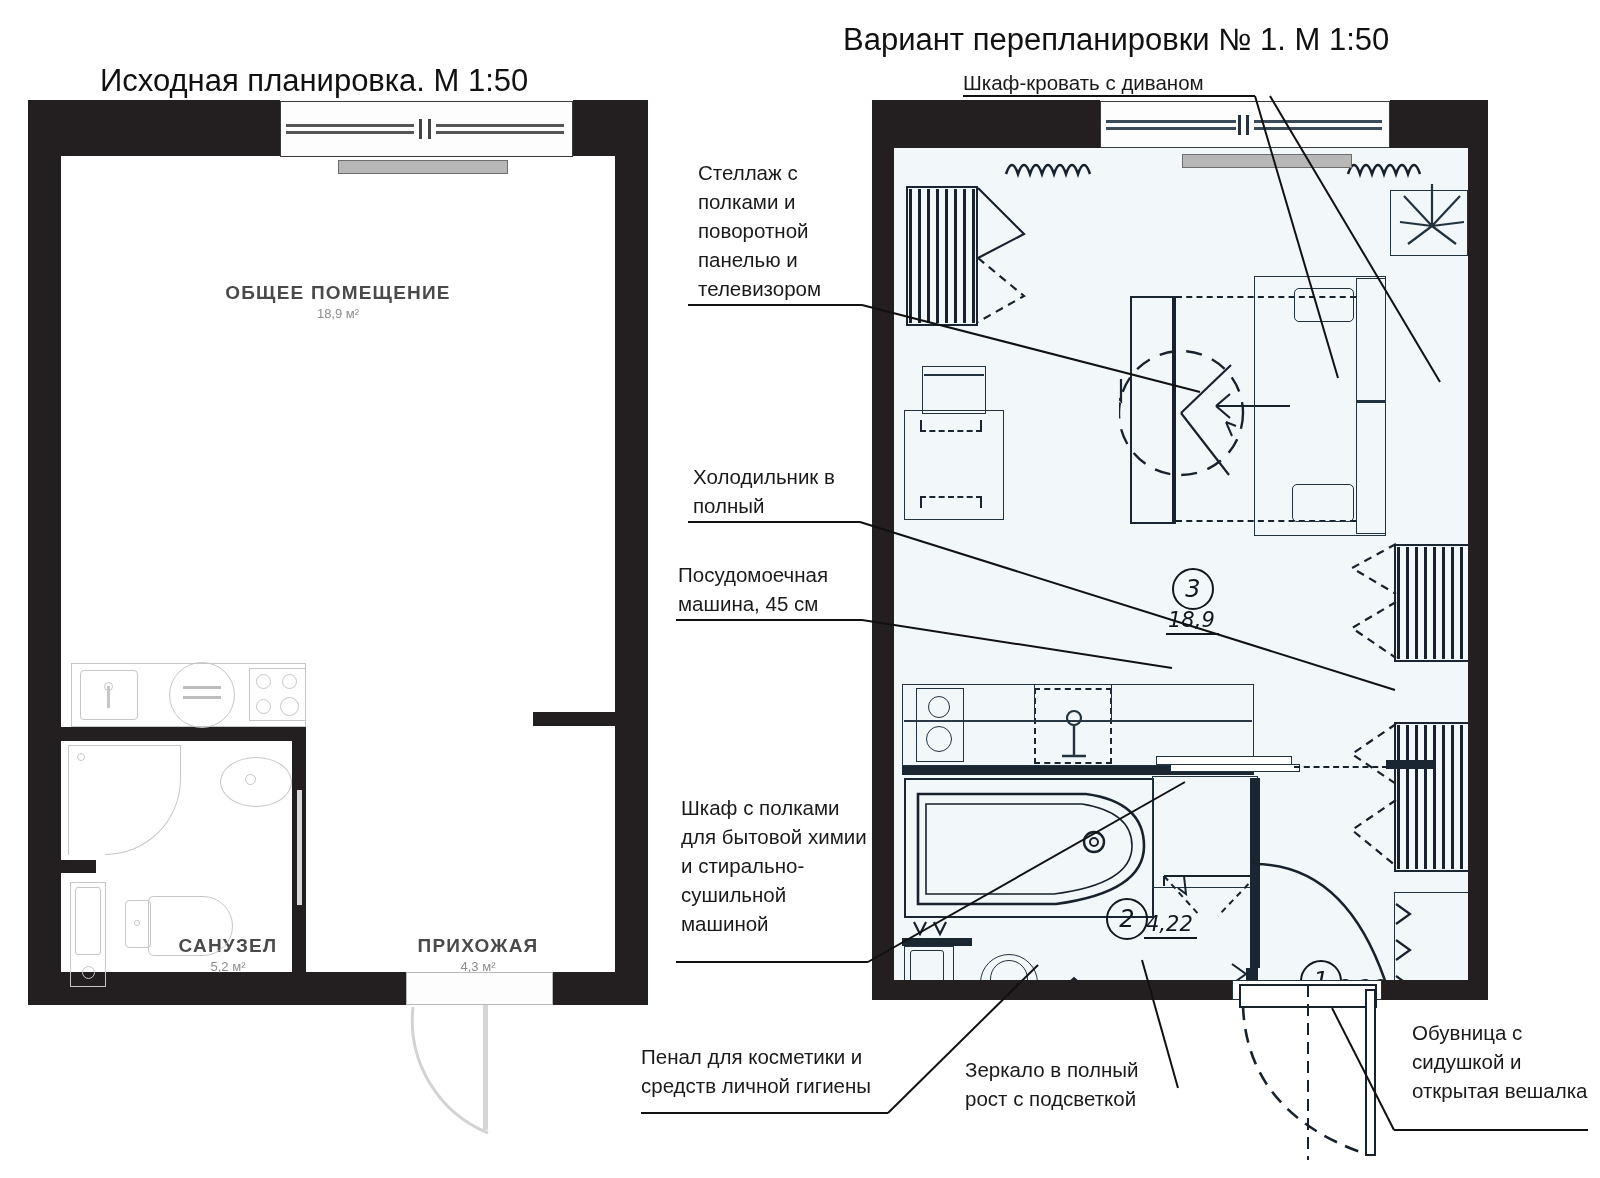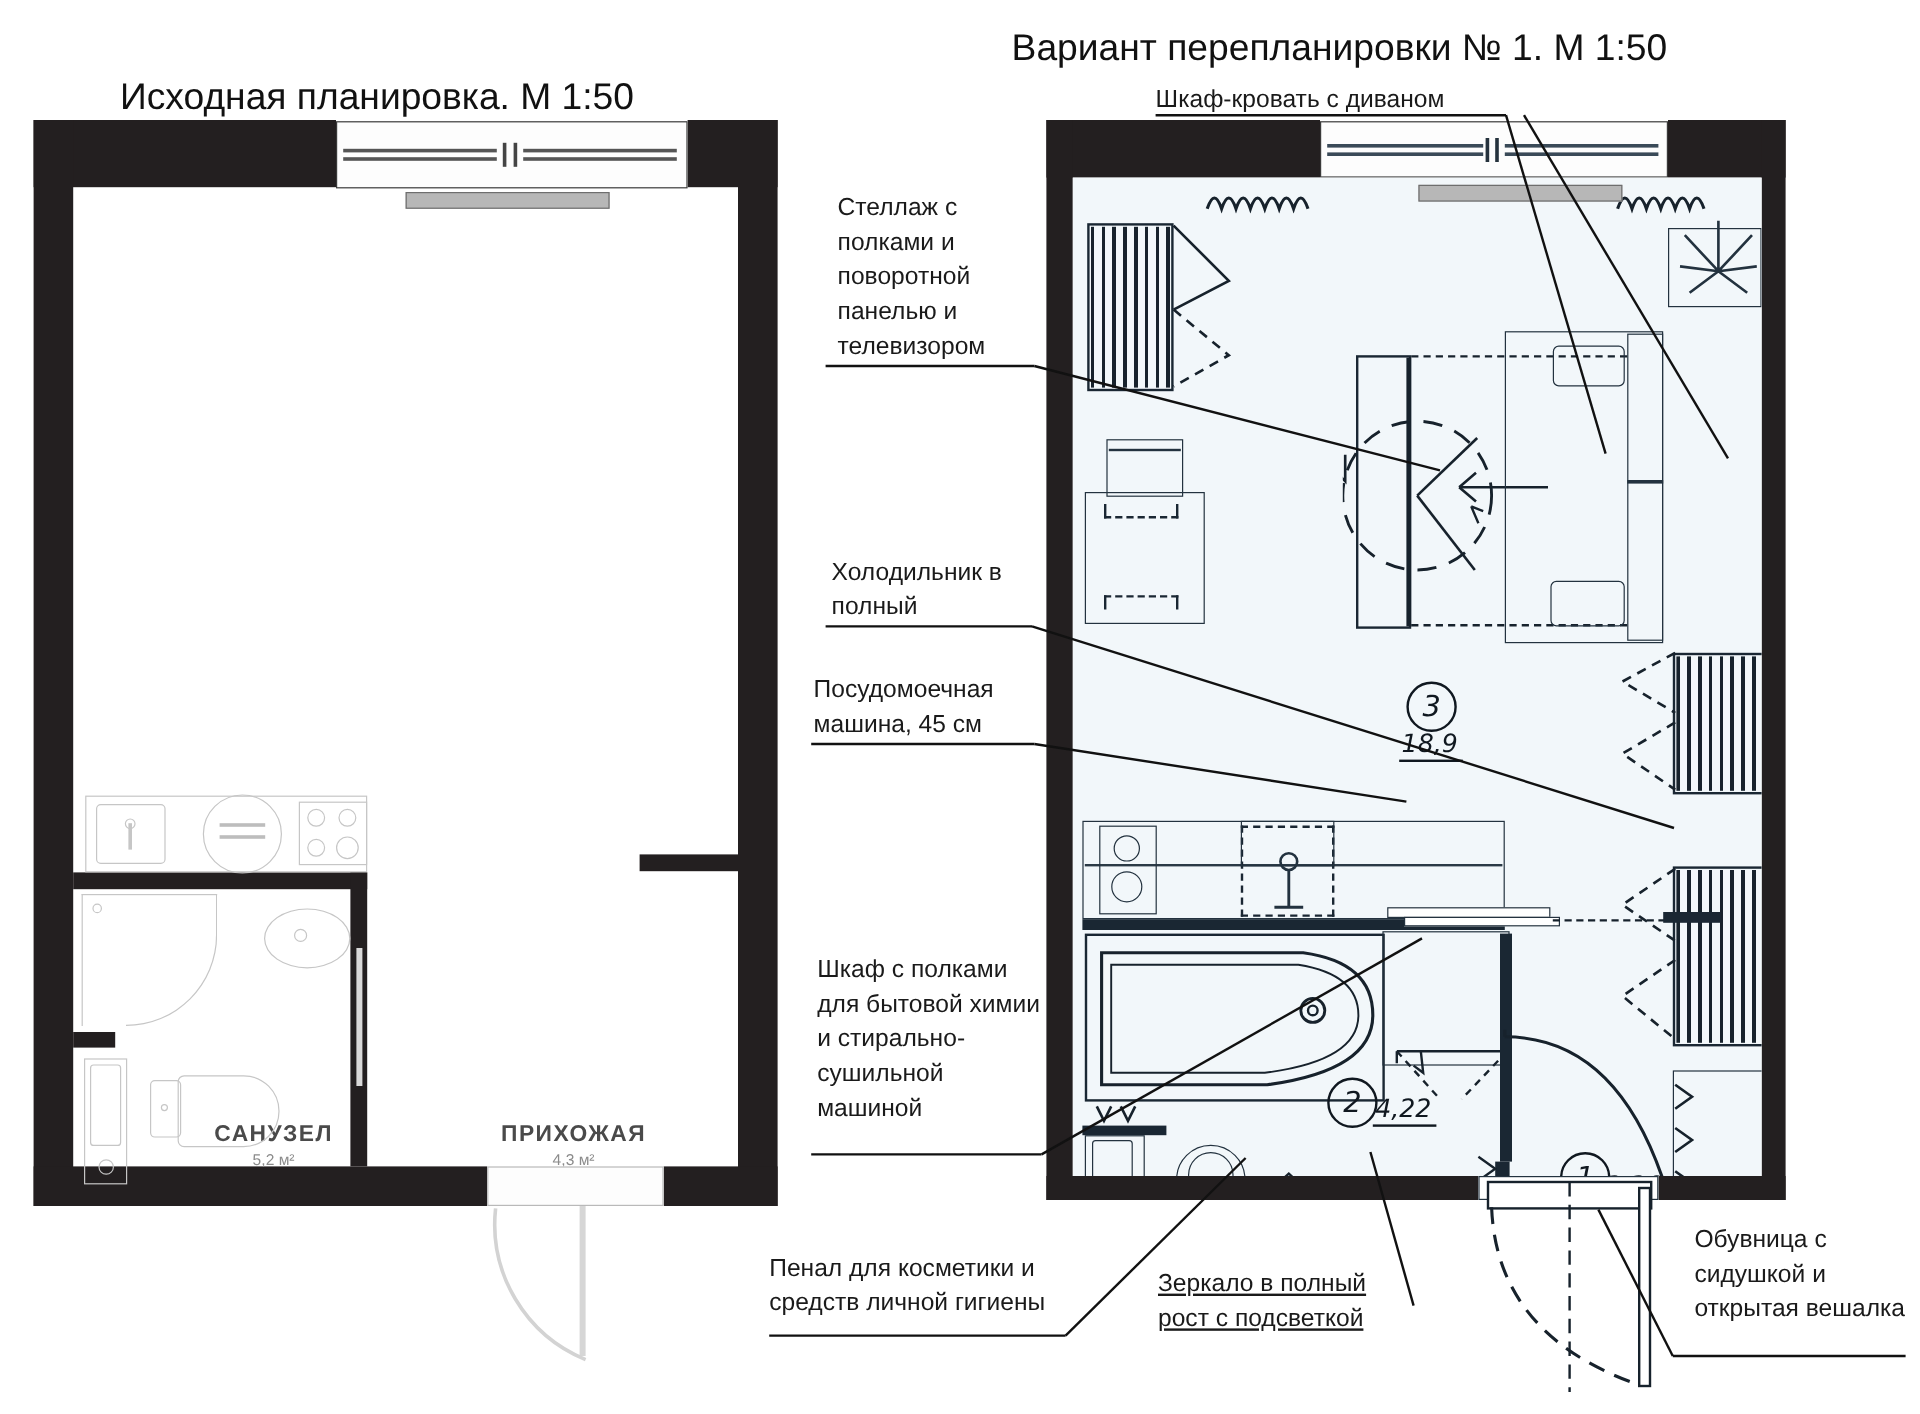--- a/index.html
+++ b/index.html
@@ -165,20 +165,24 @@
 
   <div class="win-frame" style="left:252px;top:1px;width:293px;height:56px;"></div>
   <div class="thinline" style="left:258px;top:24px;width:128px;height:3px;background:#555;"></div>
   <div class="thinline" style="left:258px;top:31px;width:128px;height:3px;background:#555;"></div>
   <div class="thinline" style="left:408px;top:24px;width:128px;height:3px;background:#555;"></div>
   <div class="thinline" style="left:408px;top:31px;width:128px;height:3px;background:#555;"></div>
   <div class="thinline" style="left:391px;top:19px;width:3px;height:20px;background:#444;"></div>
   <div class="thinline" style="left:400px;top:19px;width:3px;height:20px;background:#444;"></div>
   <div class="win-bar" style="left:310px;top:60px;width:170px;height:14px;"></div>
 
+  <div class="room-label" style="left:140px;top:182px;width:340px;">
+    <div class="nm">ОБЩЕЕ ПОМЕЩЕНИЕ</div>
+    <div class="ar">18,9 м²</div>
+  </div>
 
   <div class="fixture" style="left:43px;top:563px;width:235px;height:64px;"></div>
   <div class="fixture" style="left:52px;top:570px;width:58px;height:50px;border-radius:4px;"></div>
   <div class="thinline" style="left:79px;top:586px;width:3px;height:22px;background:#c6c6c6;"></div>
   <div class="fixture fx-round" style="left:76px;top:582px;width:9px;height:9px;"></div>
   <div class="fixture fx-round" style="left:141px;top:562px;width:66px;height:66px;"></div>
   <div class="thinline" style="left:155px;top:586px;width:38px;height:3px;background:#bdbdbd;"></div>
   <div class="thinline" style="left:155px;top:596px;width:38px;height:3px;background:#bdbdbd;"></div>
   <div class="fixture" style="left:221px;top:568px;width:57px;height:53px;"></div>
   <div class="fixture fx-round" style="left:228px;top:574px;width:15px;height:15px;"></div>
@@ -395,21 +399,21 @@
 <div class="anno" style="left:698px;top:158px;width:160px;">Стеллаж с полками и поворотной панелью и телевизором</div>
 
 <div class="anno" style="left:693px;top:462px;width:165px;">Холодильник в полный</div>
 
 <div class="anno" style="left:678px;top:560px;width:185px;">Посудомоечная машина, 45 см</div>
 
 <div class="anno" style="left:681px;top:793px;width:195px;">Шкаф с полками для бытовой химии и стирально-сушильной машиной</div>
 
 <div class="anno" style="left:641px;top:1042px;width:250px;">Пенал для косметики и средств личной гигиены</div>
 
-<div class="anno" style="left:965px;top:1055px;width:215px;text-decoration:underline;">Зеркало в полный рост с подсветкой</div>
+<div class="anno" style="left:965px;top:1055px;width:215px;">Зеркало в полный рост с подсветкой</div>
 
 <div class="anno" style="left:1412px;top:1018px;width:200px;">Обувница с сидушкой и открытая вешалка</div>
 
 <svg class="leaders">
 
   <line x1="963" y1="96" x2="1255" y2="96" stroke="#111" stroke-width="2"></line>
   <line x1="1255" y1="96" x2="1338" y2="378" stroke="#111" stroke-width="2"></line>
   <line x1="1270" y1="96" x2="1440" y2="382" stroke="#111" stroke-width="2"></line>
 
   <line x1="688" y1="305" x2="862" y2="305" stroke="#111" stroke-width="2"></line>

